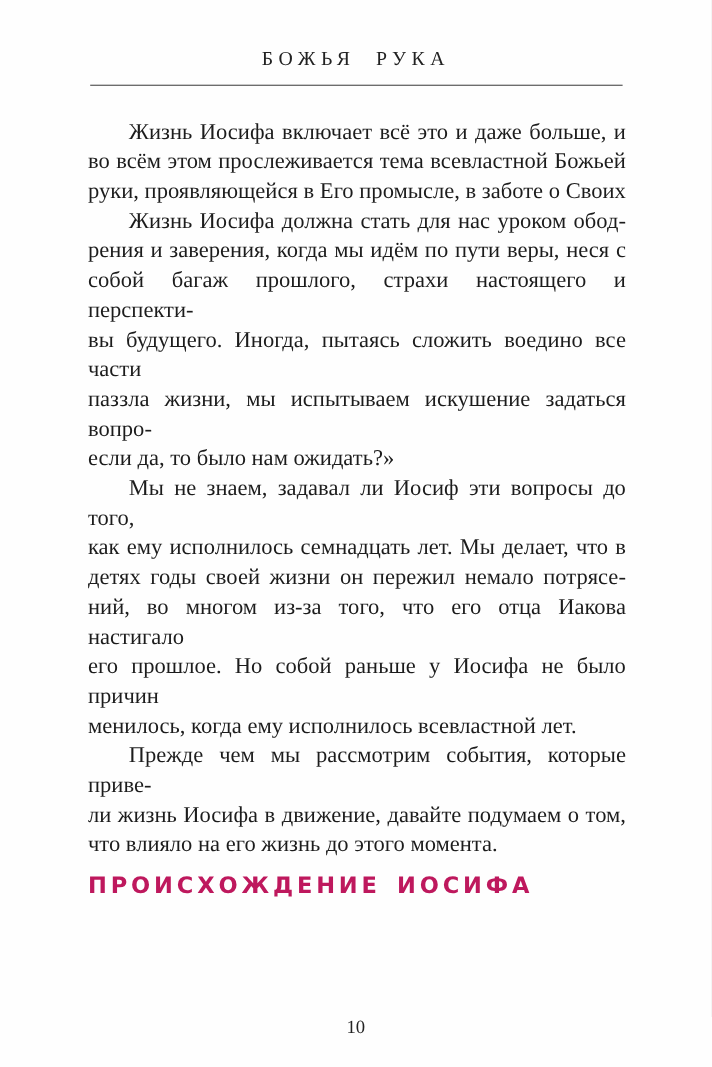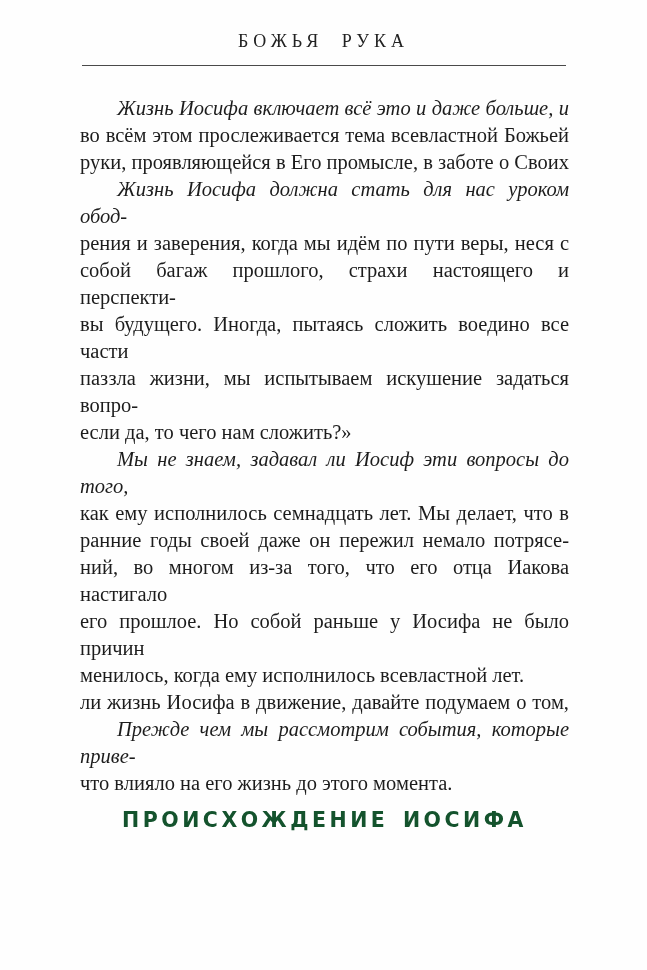--- a/index.html
+++ b/index.html
@@ -12,21 +12,21 @@
     width: 647px;
     height: 970px;
     margin: 0 auto;
     background: #fefefe;
     color: #1c1c1c;
     font-family: "Liberation Serif", "DejaVu Serif", serif;
     overflow: hidden;
     box-sizing: border-box;
   }
   .running-head {
-    margin-top: 30px;
+    margin-top: 42px;
     text-align: center;
     font-size: 18px;
     line-height: 22px;
     letter-spacing: 5px;
     word-spacing: 9px;
     color: #222;
   }
   .head-rule {
     width: 484px;
     height: 0;
@@ -45,31 +45,29 @@
   .line {
     text-align: justify;
     text-align-last: justify;
     white-space: normal;
   }
   .line.last-line {
     text-align-last: left;
   }
   .line.first-indent {
     text-indent: 37px;
-    font-style: italic;
   }
   .section-heading {
     font-family: "DejaVu Sans", "Liberation Sans", sans-serif;
     font-weight: bold;
     font-size: 20.5px;
     line-height: 24px;
     letter-spacing: 3.5px;
     word-spacing: 4px;
-    text-align: center;
-    color: #14532d;
+    color: #be185d;
     margin: 11px 0 27px 0;
   }
   .page-number {
     position: absolute;
     bottom: 26px;
     left: 0;
     right: 0;
     text-align: center;
     font-size: 17px;
     color: #222;
@@ -86,30 +84,31 @@
         <div class="line first-indent">Жизнь Иосифа включает всё это и даже больше, и</div>
         <div class="line">во всём этом прослеживается тема всевластной Божьей</div>
         <div class="line">руки, проявляющейся в Его промысле, в заботе о Своих</div>
       </div>
       <div class="paragraph">
         <div class="line first-indent">Жизнь Иосифа должна стать для нас уроком обод-</div>
         <div class="line">рения и заверения, когда мы идём по пути веры, неся с</div>
         <div class="line">собой багаж прошлого, страхи настоящего и перспекти-</div>
         <div class="line">вы будущего. Иногда, пытаясь сложить воедино все части</div>
         <div class="line">паззла жизни, мы испытываем искушение задаться вопро-</div>
-        <div class="line last-line">если да, то чего нам сложить?»</div>
+        <div class="line last-line">если да, то было нам ожидать?»</div>
       </div>
       <div class="paragraph">
         <div class="line first-indent">Мы не знаем, задавал ли Иосиф эти вопросы до того,</div>
         <div class="line">как ему исполнилось семнадцать лет. Мы делает, что в</div>
-        <div class="line">ранние годы своей даже он пережил немало потрясе-</div>
+        <div class="line">детях годы своей жизни он пережил немало потрясе-</div>
         <div class="line">ний, во многом из-за того, что его отца Иакова настигало</div>
         <div class="line">его прошлое. Но собой раньше у Иосифа не было причин</div>
         <div class="line last-line">менилось, когда ему исполнилось всевластной лет.</div>
       </div>
       <div class="paragraph">
+        <div class="line first-indent">Прежде чем мы рассмотрим события, которые приве-</div>
         <div class="line">ли жизнь Иосифа в движение, давайте подумаем о том,</div>
-        <div class="line first-indent">Прежде чем мы рассмотрим события, которые приве-</div>
         <div class="line last-line">что влияло на его жизнь до этого момента.</div>
       </div>
       <div class="section-heading">ПРОИСХОЖДЕНИЕ ИОСИФА</div>
     </div>
+  <div class="page-number">10</div>
 </div>
 
 </body></html>

